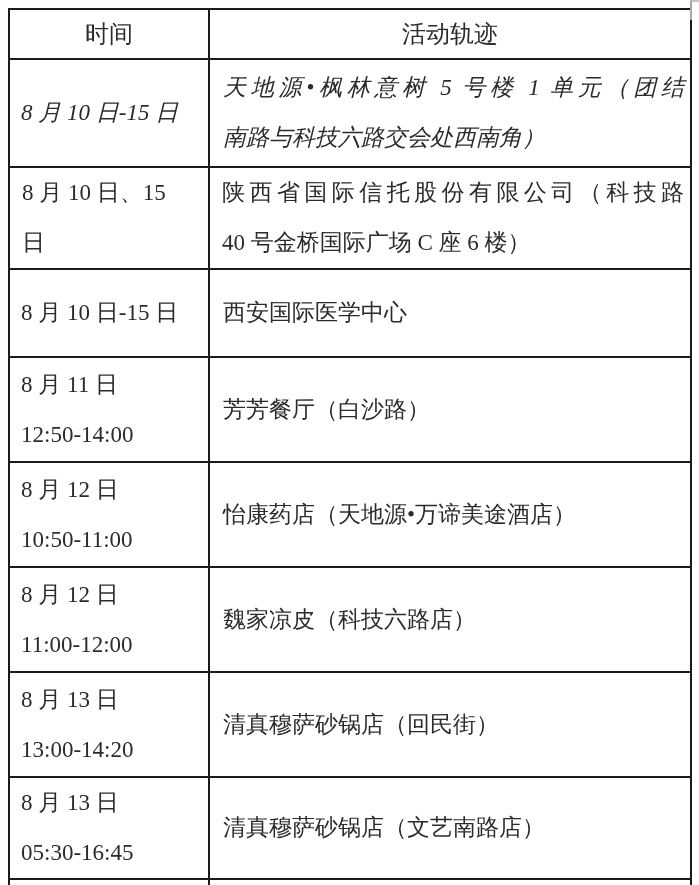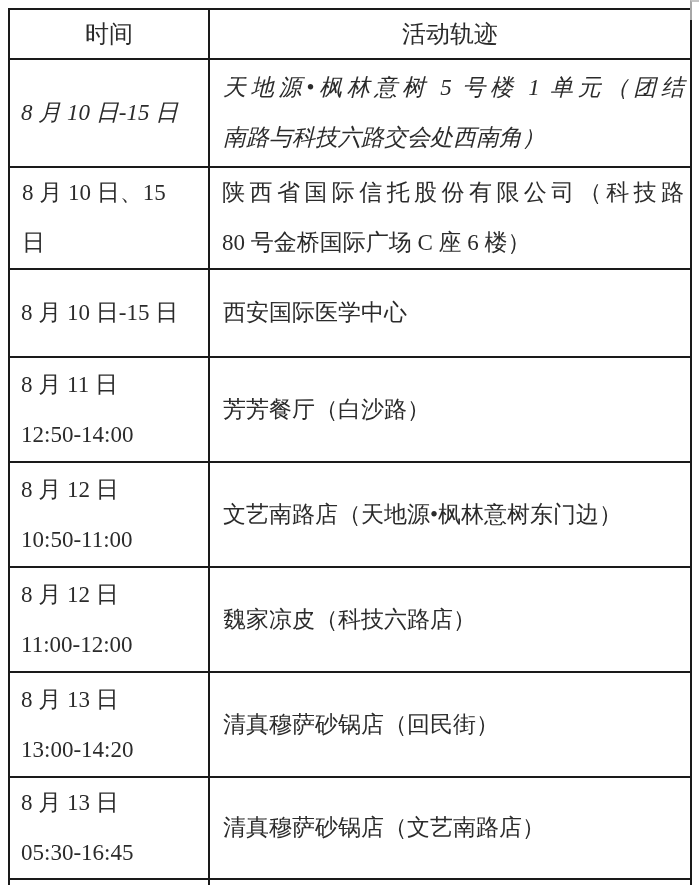--- a/index.html
+++ b/index.html
@@ -87,21 +87,21 @@
           <div class="ln">南路与科技六路交会处西南角）</div>
         </div>
       </div>
       <div class="row r1">
         <div class="cell cell-time">
           <div class="ln">8 月 10 日、15</div>
           <div class="ln">日</div>
         </div>
         <div class="cell cell-act">
           <div class="ln just">陕西省国际信托股份有限公司（科技路</div>
-          <div class="ln">80 号金桥国际广场 C 座 6 楼）</div>
+          <div class="ln">40 号金桥国际广场 C 座 6 楼）</div>
         </div>
       </div>
       <div class="row r2">
         <div class="cell cell-time">
           <div class="ln">8 月 10 日-15 日</div>
         </div>
         <div class="cell cell-act">
           <div class="ln">西安国际医学中心</div>
         </div>
       </div>
@@ -113,21 +113,21 @@
         <div class="cell cell-act">
           <div class="ln">芳芳餐厅（白沙路）</div>
         </div>
       </div>
       <div class="row r4">
         <div class="cell cell-time">
           <div class="ln">8 月 12 日</div>
           <div class="ln">10:50-11:00</div>
         </div>
         <div class="cell cell-act">
-          <div class="ln">文艺南路店（天地源•枫林意树东门边）</div>
+          <div class="ln">怡康药店（天地源•万谛美途酒店）</div>
         </div>
       </div>
       <div class="row r5">
         <div class="cell cell-time">
           <div class="ln">8 月 12 日</div>
           <div class="ln">11:00-12:00</div>
         </div>
         <div class="cell cell-act">
           <div class="ln">魏家凉皮（科技六路店）</div>
         </div>

